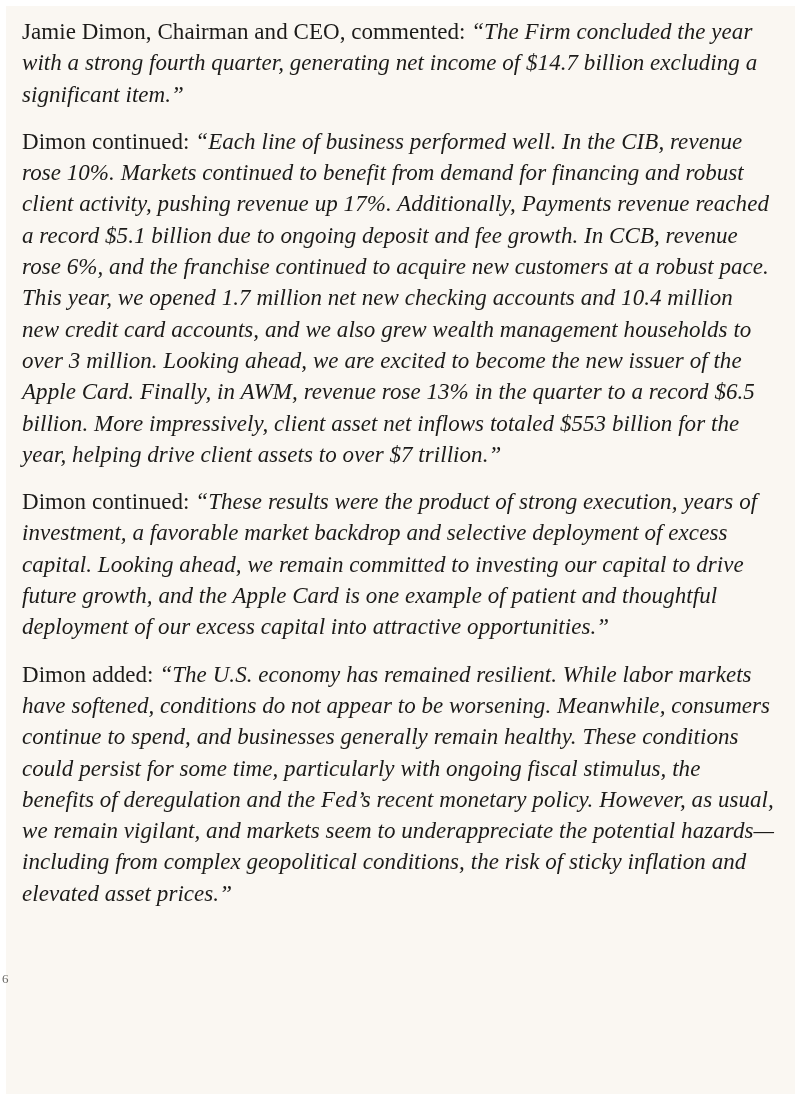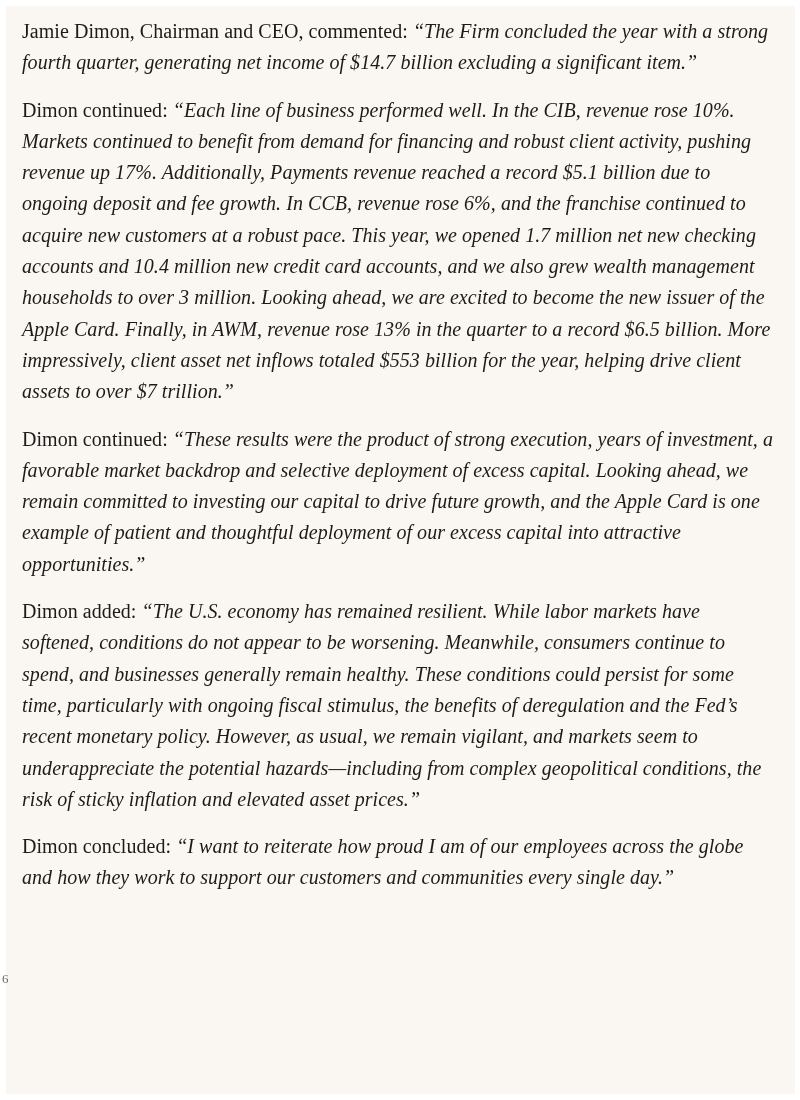--- a/index.html
+++ b/index.html
@@ -52,21 +52,21 @@
     width: 800px;
     height: 6px;
     background: #ffffff;
   }
   .body-text {
     position: relative;
     z-index: 2;
   }
   p.para {
     margin: 0 0 16px 0;
-    font-size: 20px;
+    font-size: 23px;
     line-height: 31.3px;
     color: #1c1b19;
     text-align: left;
     letter-spacing: 0.05px;
   }
   p.para:last-child {
     margin-bottom: 0;
   }
   .lead {
     font-style: normal;
@@ -99,16 +99,15 @@
   <div class="body-text">
 
     <p class="para"><span class="lead">Jamie Dimon, Chairman and CEO, commented:</span> <span class="quote">“The Firm concluded the year with a strong fourth quarter, generating net income of $14.7 billion excluding a significant item.”</span></p>
 
     <p class="para"><span class="lead">Dimon continued:</span> <span class="quote">“Each line of business performed well. In the CIB, revenue rose 10%. Markets continued to benefit from demand for financing and robust client activity, pushing revenue up 17%. Additionally, Payments revenue reached a record $5.1 billion due to ongoing deposit and fee growth. In CCB, revenue rose 6%, and the franchise continued to acquire new customers at a robust pace. This year, we opened 1.7 million net new checking accounts and 10.4 million new credit card accounts, and we also grew wealth management households to over 3 million. Looking ahead, we are excited to become the new issuer of the Apple Card. Finally, in AWM, revenue rose 13% in the quarter to a record $6.5 billion. More impressively, client asset net inflows totaled $553 billion for the year, helping drive client assets to over $7 trillion.”</span></p>
 
     <p class="para"><span class="lead">Dimon continued:</span> <span class="quote">“These results were the product of strong execution, years of investment, a favorable market backdrop and selective deployment of excess capital. Looking ahead, we remain committed to investing our capital to drive future growth, and the Apple Card is one example of patient and thoughtful deployment of our excess capital into attractive opportunities.”</span></p>
 
     <p class="para"><span class="lead">Dimon added:</span> <span class="quote">“The U.S. economy has remained resilient. While labor markets have softened, conditions do not appear to be worsening. Meanwhile, consumers continue to spend, and businesses generally remain healthy. These conditions could persist for some time, particularly with ongoing fiscal stimulus, the benefits of deregulation and the Fed’s recent monetary policy. However, as usual, we remain vigilant, and markets seem to underappreciate the potential hazards—including from complex geopolitical conditions, the risk of sticky inflation and elevated asset prices.”</span></p>
 
-    <p class="para"><span class="lead">Dimon concluded:</span> <span class="quote">“I want to reiterate how proud I am of our employees across the globe and how they work to support our customers and communities every single day.”</span></p>
 
   </div>
 </div>
 
 </body></html>

